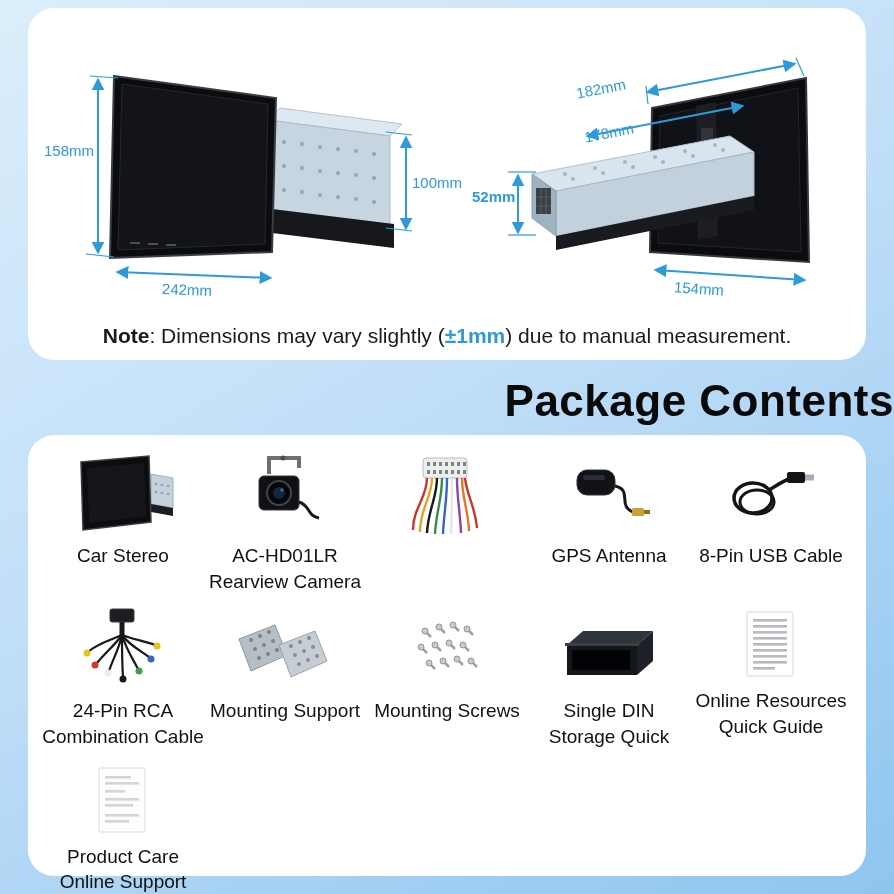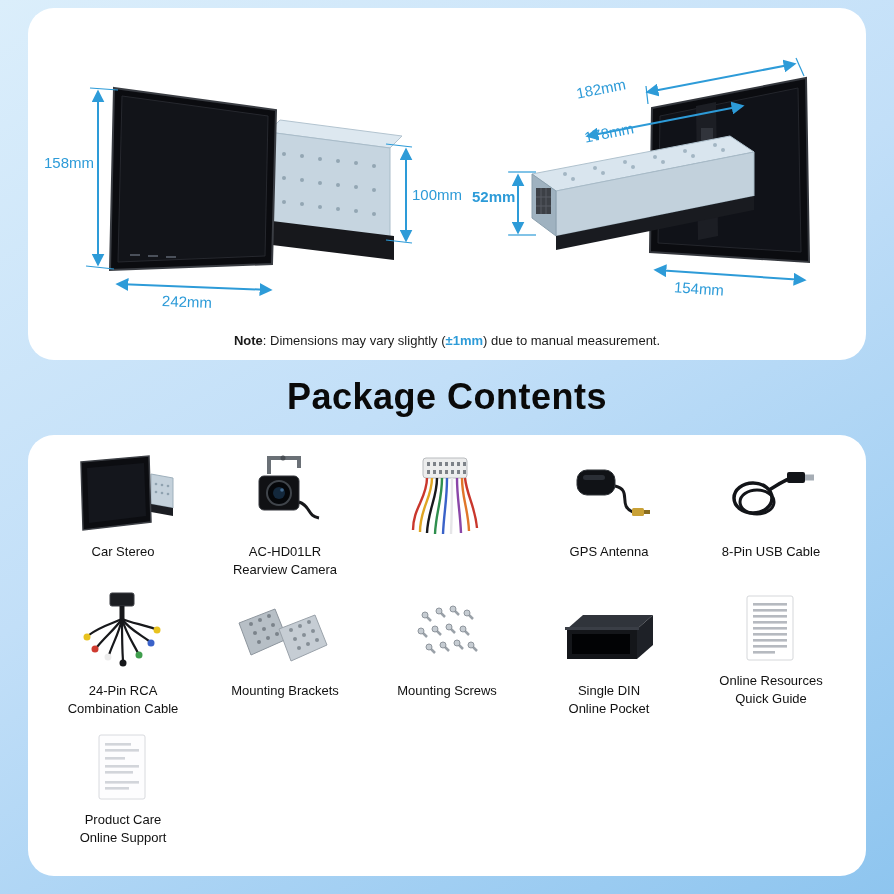--- a/index.html
+++ b/index.html
@@ -4,36 +4,36 @@
 <style>
   * { margin:0; padding:0; box-sizing:border-box; }
   html,body { width:894px; height:894px; }
   body { font-family:"Liberation Sans", sans-serif; }
   .stage { position:relative; width:894px; height:894px; overflow:hidden;
            background:linear-gradient(150deg,#dbeefb 0%,#c2dff8 45%,#8ec5ef 100%); }
   .card { position:absolute; background:#ffffff; border-radius:26px; }
   .dims-card { left:28px; top:8px; width:838px; height:352px; }
   .pkg-card { left:28px; top:435px; width:838px; height:441px; }
   .view { position:absolute; }
-  .view-front { left:10px; top:40px; width:430px; height:272px; }
+  .view-front { left:10px; top:28px; width:430px; height:272px; }
   .view-rear  { left:430px; top:28px; width:400px; height:272px; }
   .dim-label { position:absolute; color:#2d9bd8; font-size:15px; font-weight:500;
                white-space:nowrap; }
   .note { position:absolute; left:0; right:0; bottom:12px; text-align:center;
-          font-size:13px; color:#1a1a1a; }
+          font-size:21px; color:#1a1a1a; }
   .note b { font-weight:700; }
   .note .hl { color:#2d9bd8; font-weight:700; }
-  .title { position:absolute; top:376px; left:0; width:100%; text-align:center;
-           font-size:36px; font-weight:700; color:#0a0a0a; letter-spacing:.5px; }
+  .title { position:absolute; top:376px; left:0; width:100%; text-align:right;
+           font-size:44px; font-weight:700; color:#0a0a0a; letter-spacing:.5px; }
   .pkg-grid { display:grid; grid-template-columns:repeat(5,1fr);
               padding:14px 14px 8px; row-gap:10px; }
   .pkg-item { display:flex; flex-direction:column; align-items:center; }
   .pkg-icon { height:90px; display:flex; align-items:center; justify-content:center; }
   .pkg-icon.doc { height:80px; }
-  .pkg-label { margin-top:4px; text-align:center; font-size:13px; line-height:1.35;
+  .pkg-label { margin-top:4px; text-align:center; font-size:19px; line-height:1.35;
                color:#111; white-space:pre-line; }
 </style>
 </head>
 <body>
 
 <div class="stage">
 
   <section class="card dims-card">
 
     <div class="view view-front">
@@ -307,21 +307,21 @@
                 <circle cx="84" cy="33" r="2"></circle>
               <circle cx="70" cy="50" r="2"></circle>
                 <circle cx="79" cy="46" r="2"></circle>
                 <circle cx="88" cy="42" r="2"></circle>
               <circle cx="74" cy="59" r="2"></circle>
                 <circle cx="83" cy="55" r="2"></circle>
                 <circle cx="92" cy="51" r="2"></circle>
             </g>
           </svg>
         </div>
-        <div class="pkg-label">Mounting Brackets</div>
+        <div class="pkg-label">Mounting Support</div>
       </div>
 
       <div class="pkg-item">
         <div class="pkg-icon">
           <svg width="120" height="88" viewBox="0 0 120 88">
             <g stroke="#9aa1a8" stroke-width="2.5">
               <line x1="38" y1="26" x2="44" y2="32"></line>
                 <line x1="52" y1="22" x2="58" y2="28"></line>
                 <line x1="66" y1="20" x2="72" y2="26"></line>
                 <line x1="80" y1="24" x2="86" y2="30"></line>
@@ -358,21 +358,21 @@
         <div class="pkg-icon">
           <svg width="120" height="88" viewBox="0 0 120 88">
             <polygon points="34,26 104,26 88,40 18,40" fill="#30343b"></polygon>
             <polygon points="88,40 104,26 104,56 88,70" fill="#1e2127"></polygon>
             <rect x="18" y="40" width="70" height="30" fill="#14161a"></rect>
             <rect x="23" y="45" width="58" height="20" fill="#020305"></rect>
             <rect x="16" y="38" width="74" height="3" fill="#3a3e46"></rect>
           </svg>
         </div>
         <div class="pkg-label">Single DIN
-Online Pocket</div>
+Storage Quick</div>
       </div>
 
       <div class="pkg-item">
         <div class="pkg-icon doc">
           <svg width="120" height="74" viewBox="0 0 120 74">
             <rect x="36" y="5" width="46" height="64" rx="2" fill="#ffffff" stroke="#d5d7da"></rect>
             <g fill="#b6bac0">
               <rect x="42" y="12" width="34" height="2.6"></rect>
                 <rect x="42" y="18" width="34" height="2.6"></rect>
                 <rect x="42" y="24" width="34" height="2.6"></rect>

